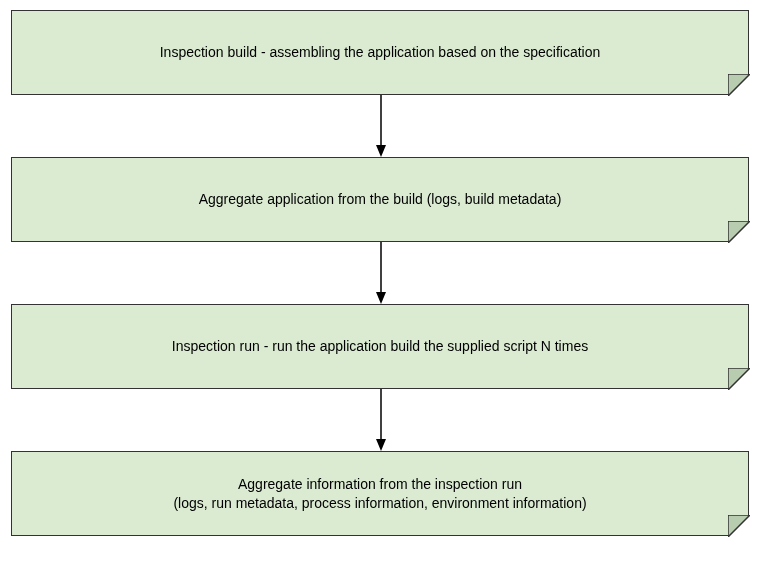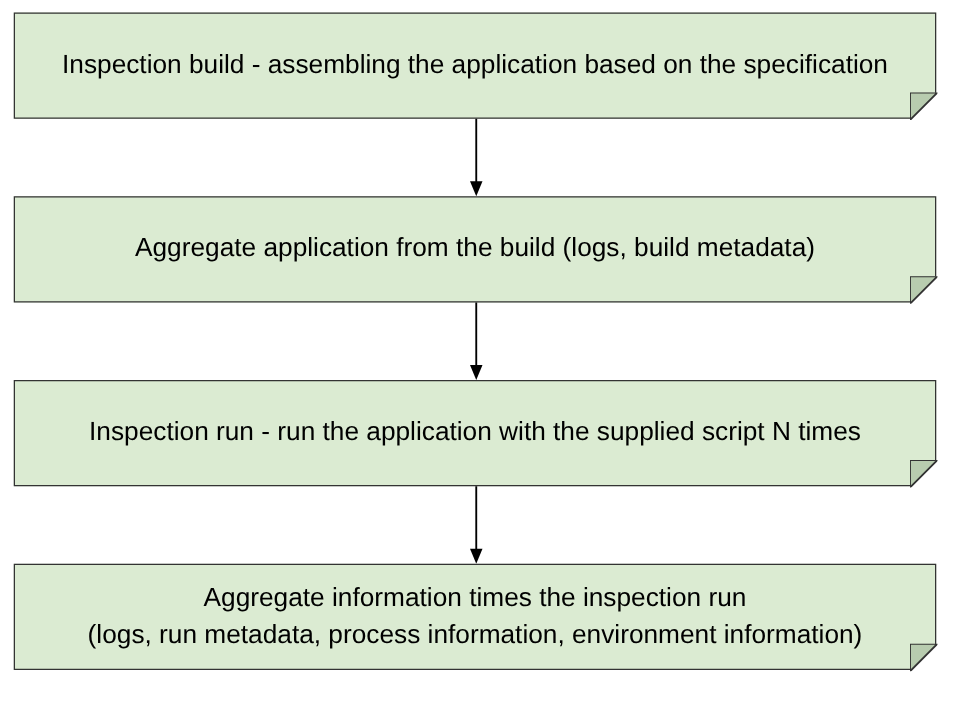--- a/index.html
+++ b/index.html
@@ -11,21 +11,21 @@
     position: relative;
   }
   .node {
     position: absolute;
     background: #dbebd2;
     border: 1.5px solid #333;
     display: flex;
     align-items: center;
     justify-content: center;
     text-align: center;
-    font-size: 21px;
+    font-size: 14px;
     line-height: 1.35;
     color: #000;
     padding: 8px 20px;
   }
   svg.arrow {
     position: absolute;
     overflow: visible;
   }
 </style>
 </head>
@@ -51,32 +51,32 @@
     <polygon points="0,22 22,0 0,0" fill="#b8ccaf" stroke="#333" stroke-width="1.5" stroke-linejoin="round"></polygon>
   </svg>
 </div>
 
 <svg class="arrow" style="left:376px; top:242px;" width="10" height="62">
   <line x1="5" y1="0" x2="5" y2="52" stroke="#000" stroke-width="1.5"></line>
   <polygon points="5,62 0,50 10,50" fill="#000"></polygon>
 </svg>
 
 <div class="node" style="left:11px; top:304px; width:738px; height:85px;">
-  <span>Inspection run - run the application with the supplied script N times</span>
+  <span>Inspection run - run the application build the supplied script N times</span>
   <svg class="fold-svg" style="position:absolute; right:-1.5px; bottom:-1.5px;" width="22" height="22">
     <polygon points="0,22 22,0 22,22" fill="#ffffff"></polygon>
     <polygon points="0,22 22,0 0,0" fill="#b8ccaf" stroke="#333" stroke-width="1.5" stroke-linejoin="round"></polygon>
   </svg>
 </div>
 
 <svg class="arrow" style="left:376px; top:389px;" width="10" height="62">
   <line x1="5" y1="0" x2="5" y2="52" stroke="#000" stroke-width="1.5"></line>
   <polygon points="5,62 0,50 10,50" fill="#000"></polygon>
 </svg>
 
 <div class="node" style="left:11px; top:451px; width:738px; height:85px;">
-  <span style="white-space:pre-line;">Aggregate information times the inspection run
+  <span style="white-space:pre-line;">Aggregate information from the inspection run
 (logs, run metadata, process information, environment information)</span>
   <svg class="fold-svg" style="position:absolute; right:-1.5px; bottom:-1.5px;" width="22" height="22">
     <polygon points="0,22 22,0 22,22" fill="#ffffff"></polygon>
     <polygon points="0,22 22,0 0,0" fill="#b8ccaf" stroke="#333" stroke-width="1.5" stroke-linejoin="round"></polygon>
   </svg>
 </div>
 
 </body></html>

